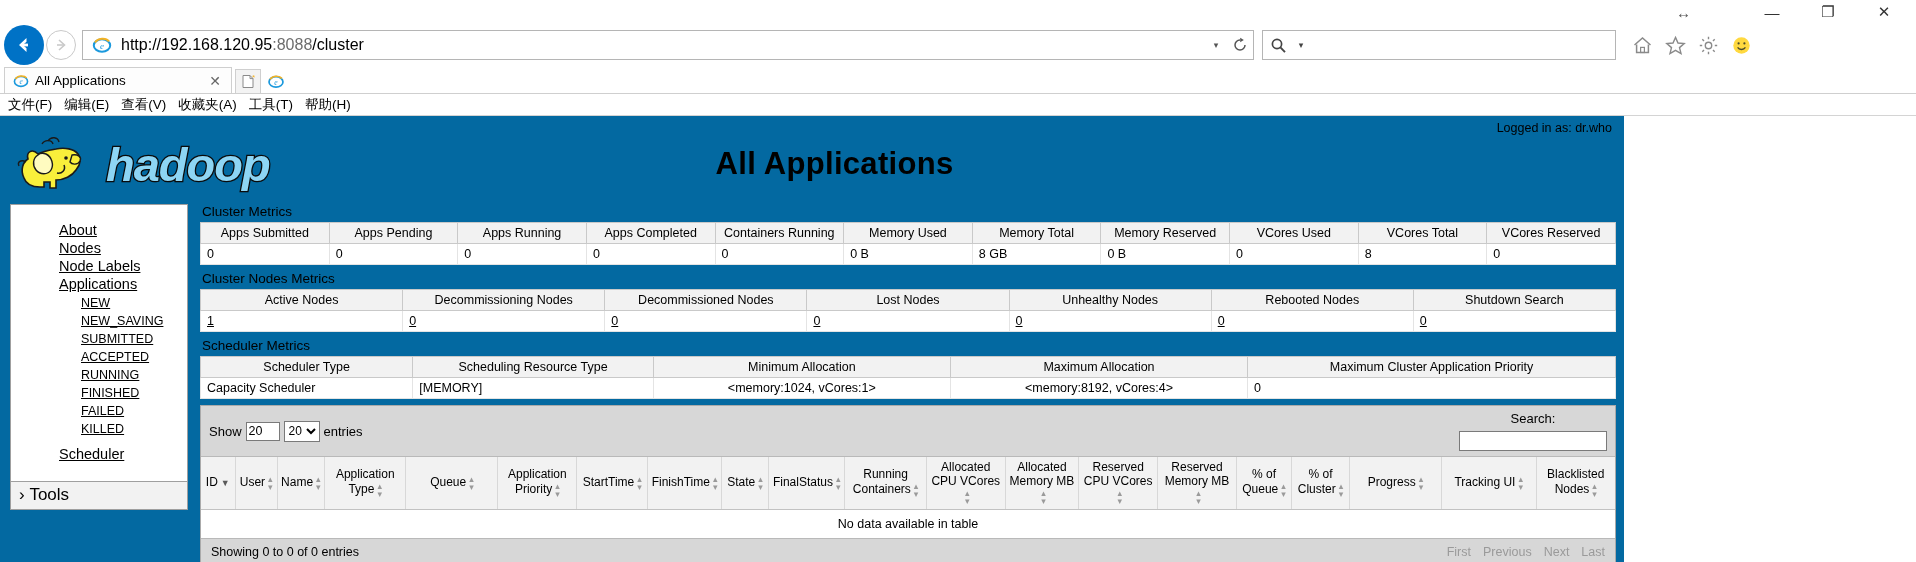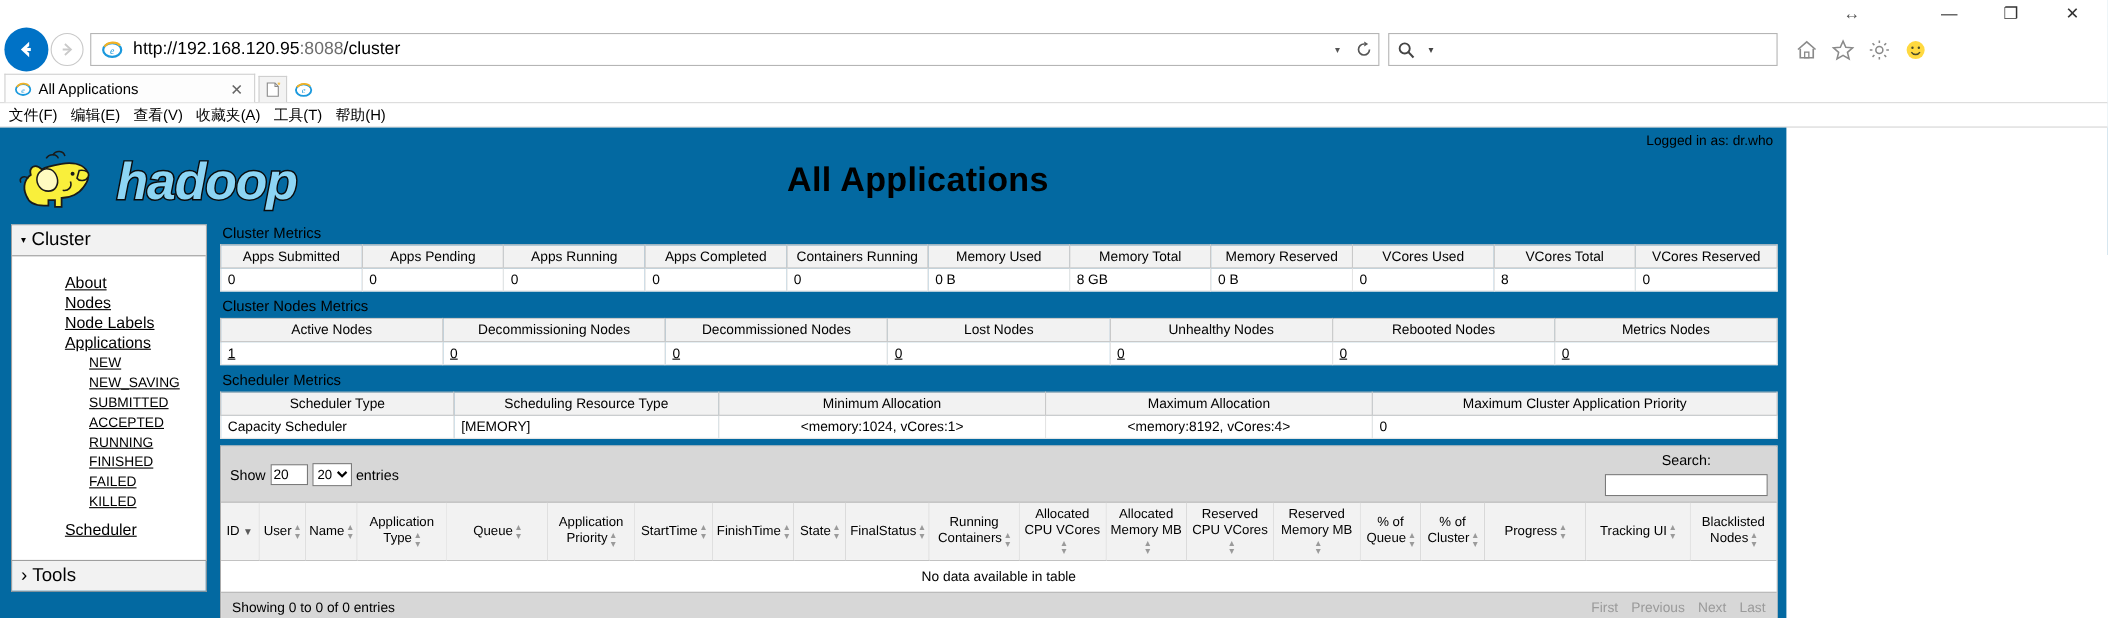--- a/index.html
+++ b/index.html
@@ -502,23 +502,20 @@
         <text x="96" y="49" font-family="Liberation Sans, sans-serif" font-size="47" font-weight="bold" font-style="italic" fill="#8DD5F4" stroke="#0a0a0a" stroke-width="2.6" paint-order="stroke" letter-spacing="-1">hadoop</text>
       </svg>
     </div>
     <div class="page-title">All Applications</div>
   </div>
 
   <div class="body-wrap">
 
     <div class="sidebar">
       <div class="nav-group">
-        <div class="nav-head">
-          <span class="caret">▾</span><span>Cluster</span>
-        </div>
         <ul class="nav-list">
           <li><a>About</a></li>
           <li><a>Nodes</a></li>
           <li><a>Node Labels</a></li>
           <li><a>Applications</a></li>
           <li><a class="sub">NEW</a></li>
           <li><a class="sub">NEW_SAVING</a></li>
           <li><a class="sub">SUBMITTED</a></li>
           <li><a class="sub">ACCEPTED</a></li>
           <li><a class="sub">RUNNING</a></li>
@@ -574,21 +571,21 @@
       <div class="section-label">Cluster Nodes Metrics</div>
       <table class="metrics">
         <thead>
             <tr>
           <th>Active Nodes</th>
           <th>Decommissioning Nodes</th>
           <th>Decommissioned Nodes</th>
           <th>Lost Nodes</th>
           <th>Unhealthy Nodes</th>
           <th>Rebooted Nodes</th>
-          <th>Metrics Nodes</th>
+          <th>Shutdown Search</th>
         </tr>
           </thead>
         <tbody>
             <tr>
           <td class="lnk"><a>1</a></td>
           <td class="lnk"><a>0</a></td>
           <td class="lnk"><a>0</a></td>
           <td class="lnk"><a>0</a></td>
           <td class="lnk"><a>0</a></td>
           <td class="lnk"><a>0</a></td>

